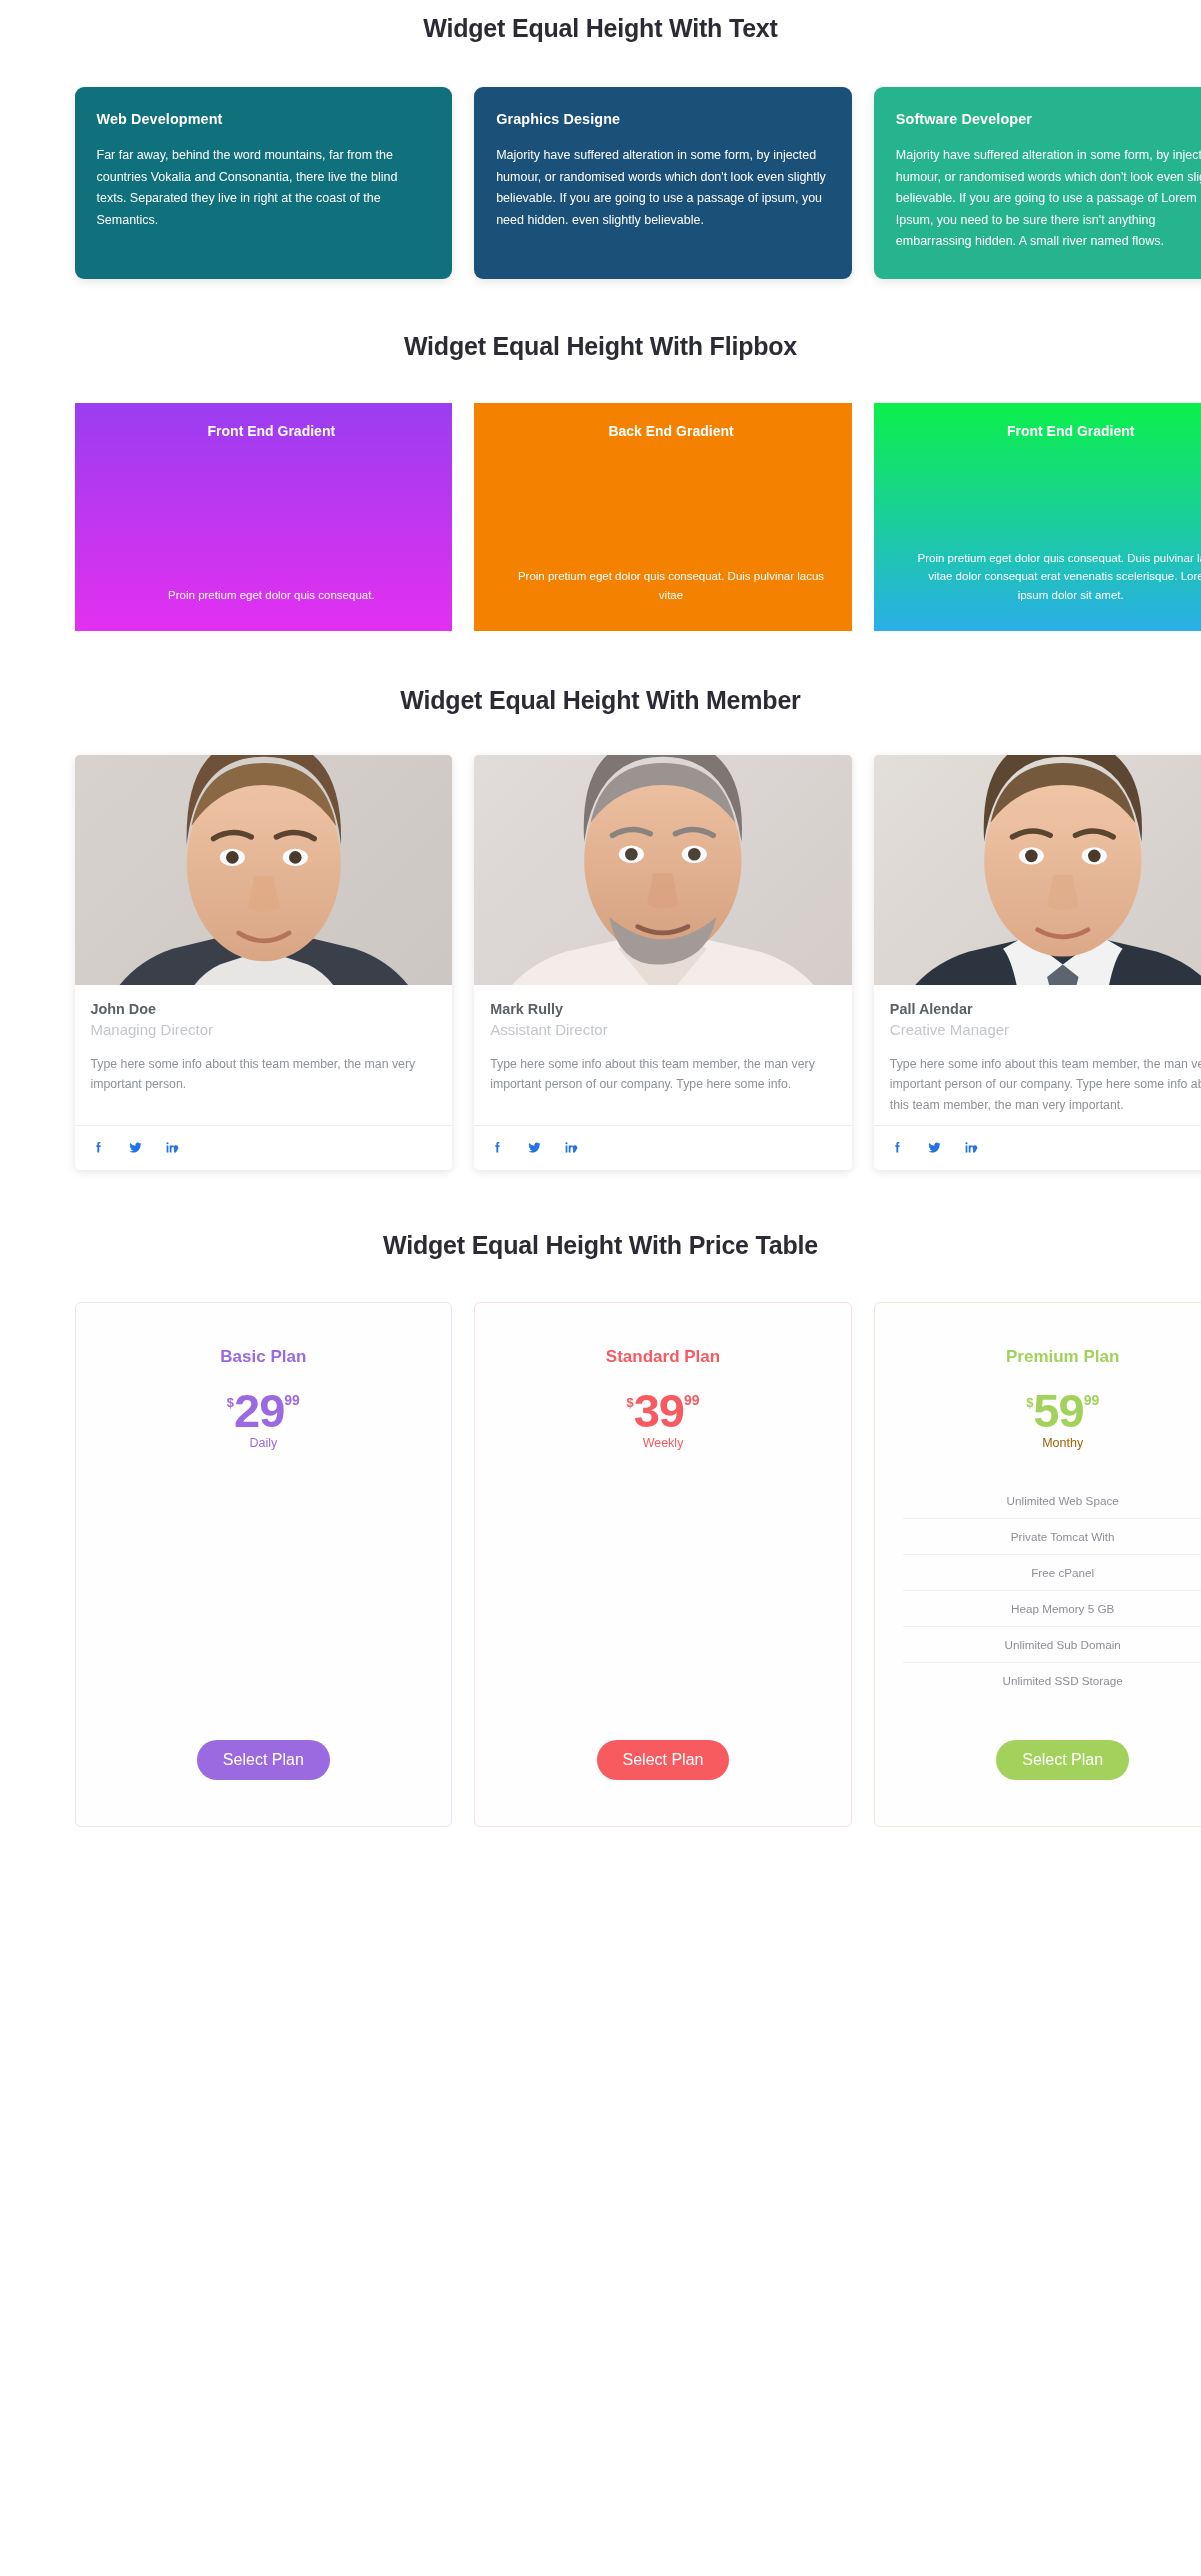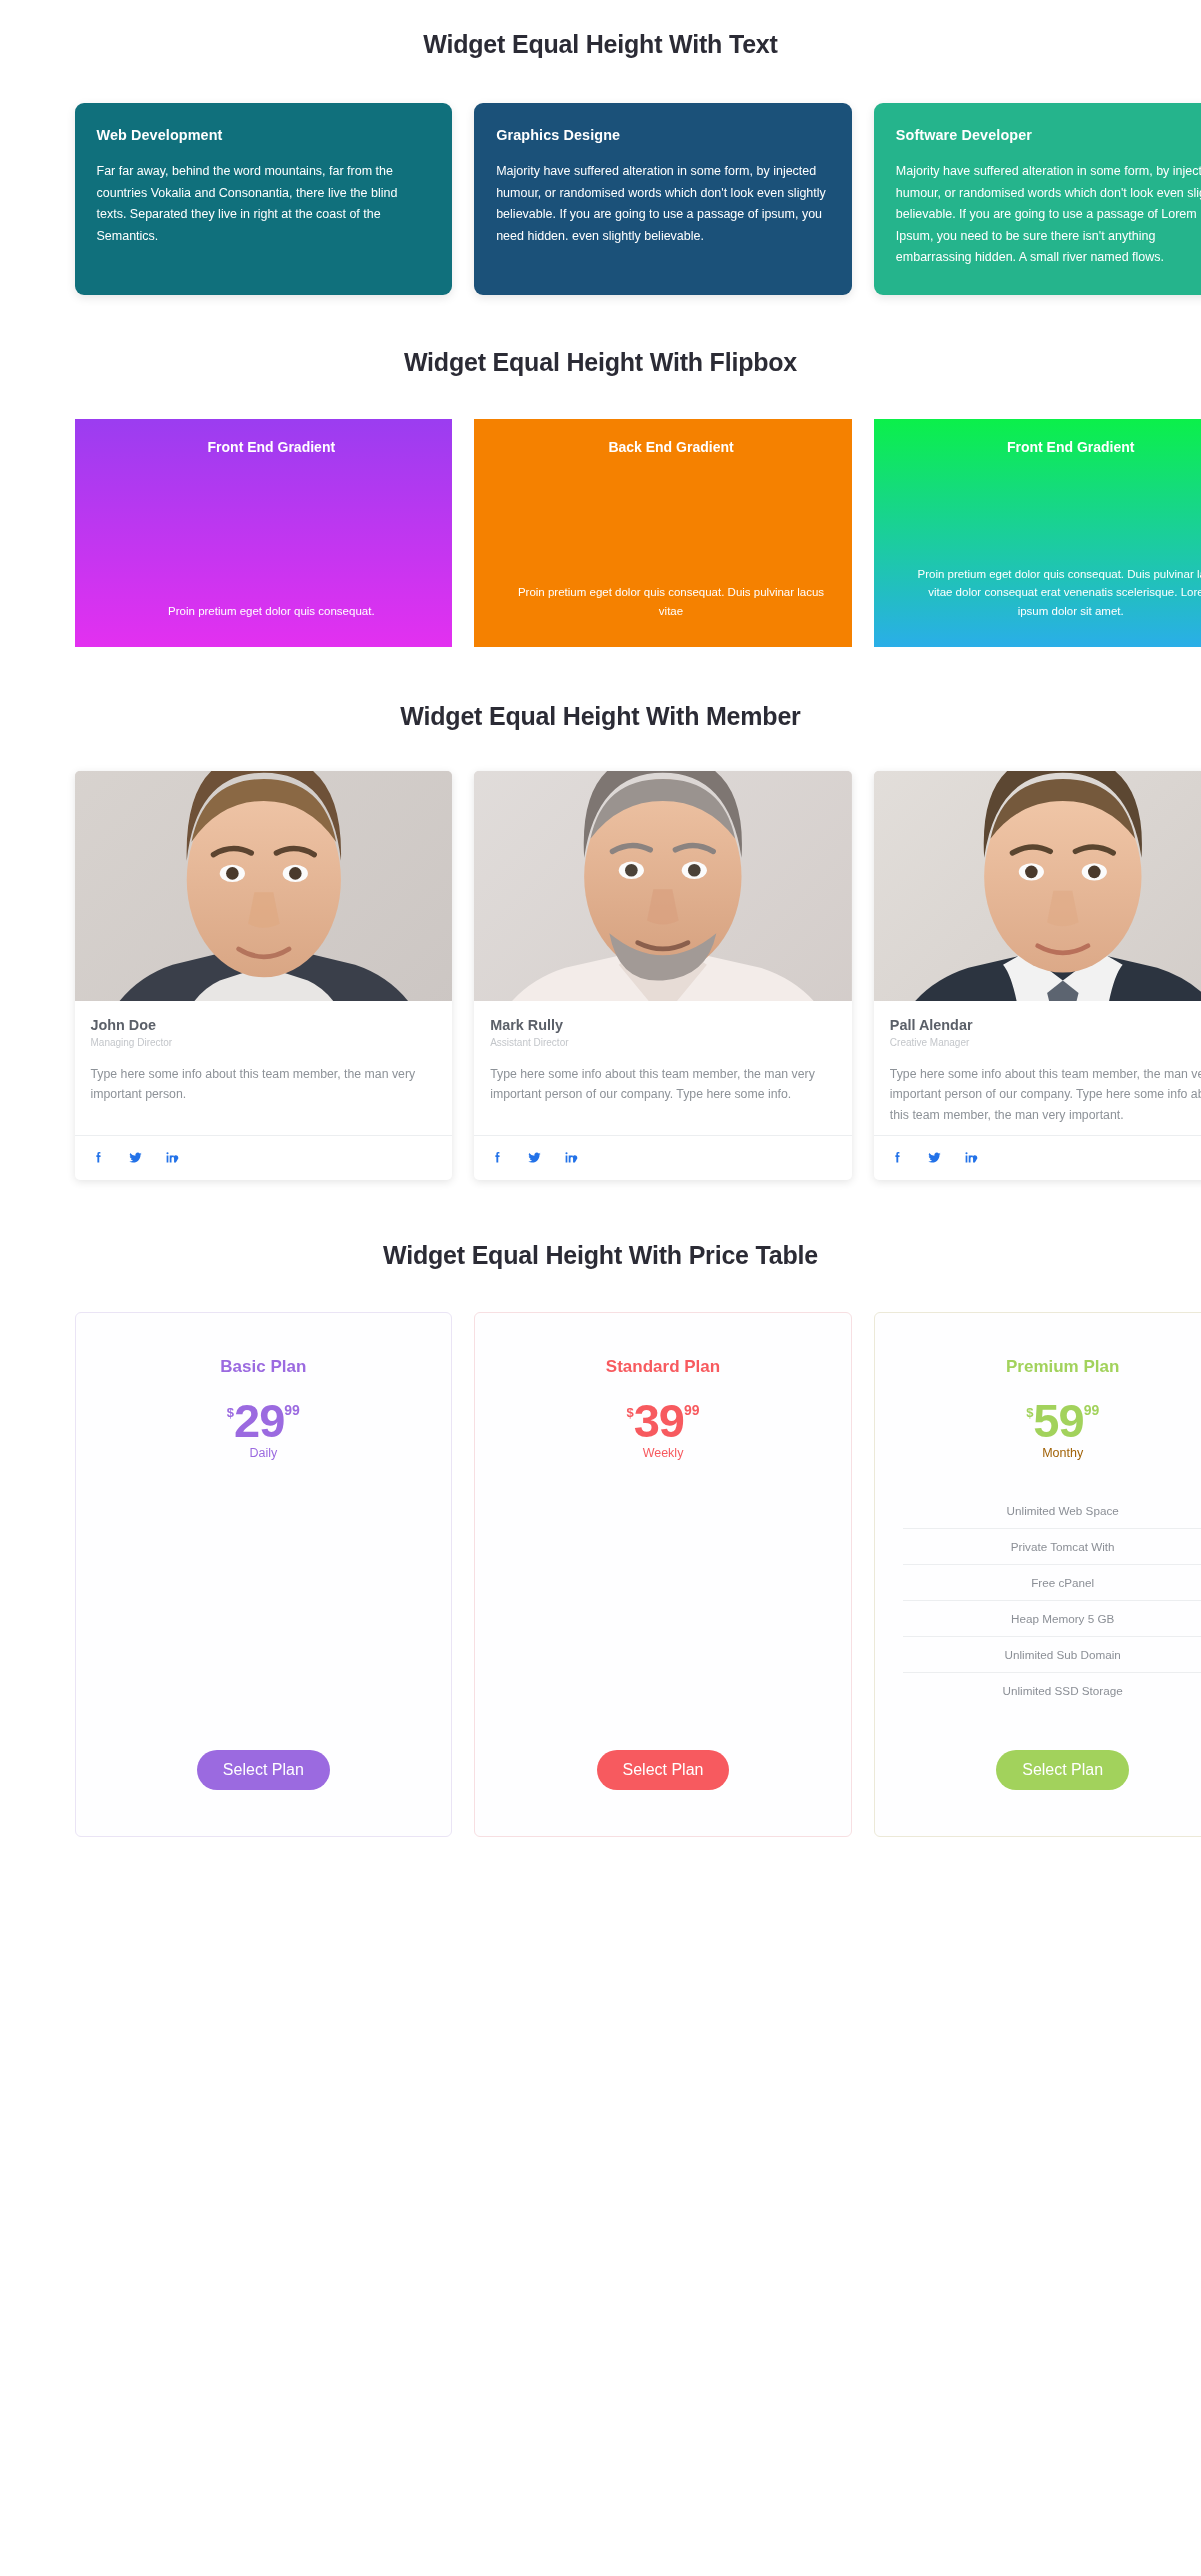--- a/index.html
+++ b/index.html
@@ -4,21 +4,21 @@
 <style>
   * { box-sizing: border-box; margin: 0; padding: 0; }
   html, body {
     width: 1201px;
     background: #ffffff;
     font-family: "Liberation Sans", sans-serif;
     -webkit-font-smoothing: antialiased;
   }
   body { width: 1201px; overflow-x: hidden; }
 
-  .page { width: 1076px; margin: 16px auto; }
+  .page { width: 1076px; margin: 0 auto; }
 
   .section-title {
     text-align: center;
     font-size: 25px;
     font-weight: bold;
     color: #2b2b35;
     letter-spacing: -0.2px;
   }
 
   
@@ -102,21 +102,21 @@
   }
   .member-photo svg { display: block; width: 100%; height: 100%; }
   .member-body { padding: 16px 16px 10px 16px; flex: 1 1 auto; }
   .member-name {
     font-size: 14.4px;
     font-weight: bold;
     color: #5b6069;
     margin-bottom: 4px;
   }
   .member-role {
-    font-size: 10px;
+    font-size: 15px;
     color: #c3c6ca;
     margin-bottom: 16px;
   }
   .member-desc {
     font-size: 12.3px;
     line-height: 1.68;
     color: #8d9298;
   }
   .member-social {
     border-top: 1px solid #eceef0;

